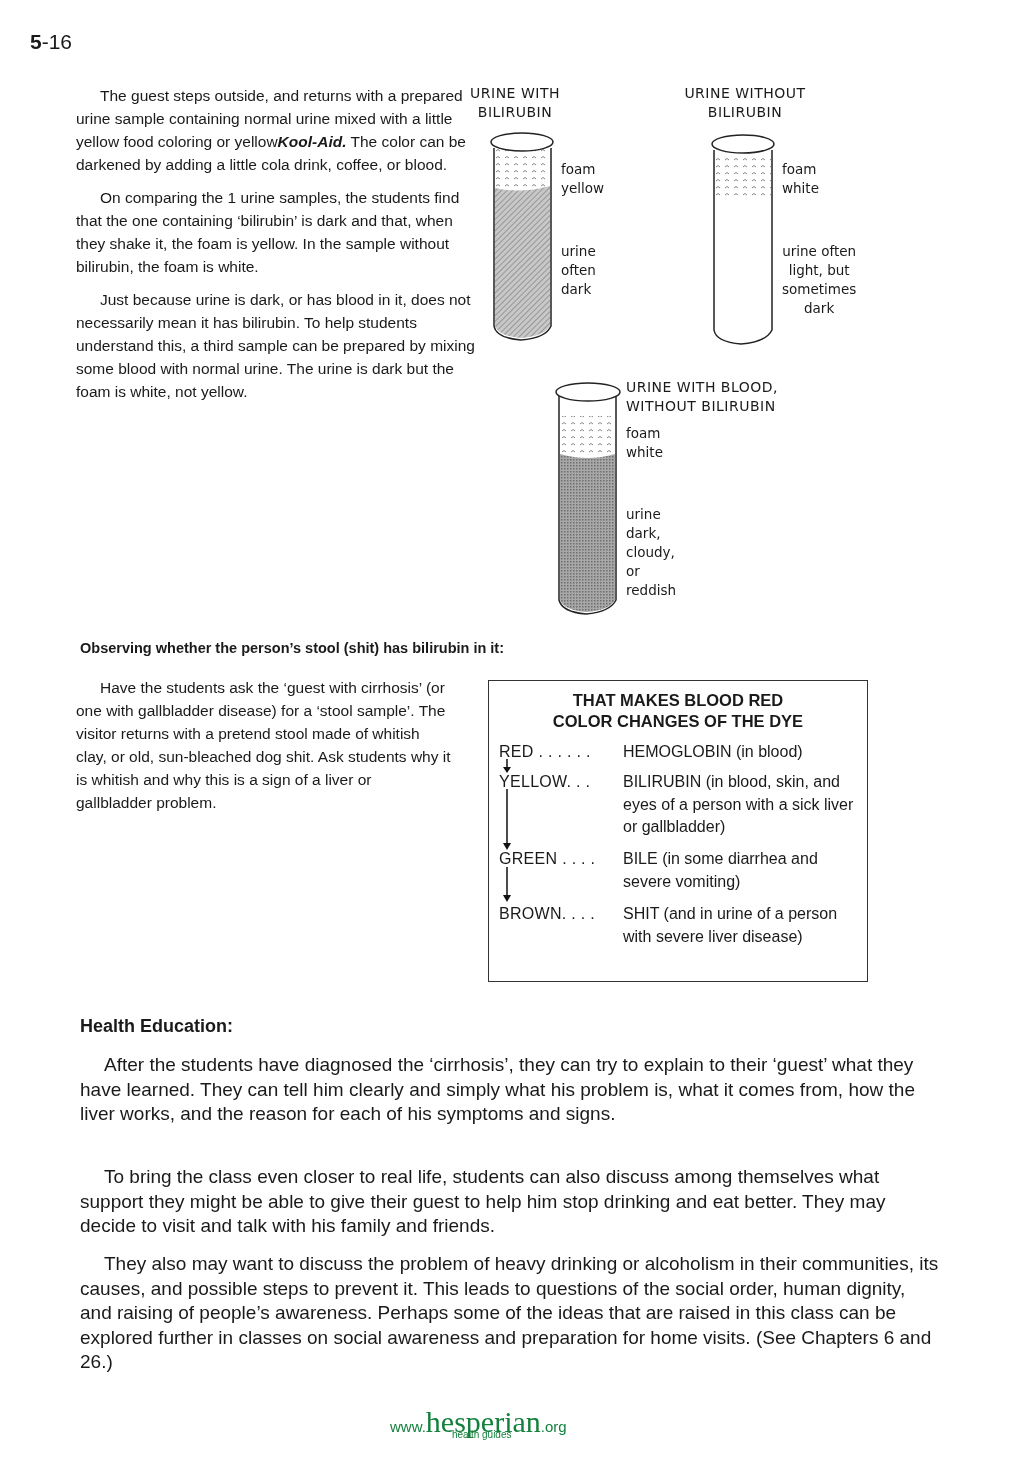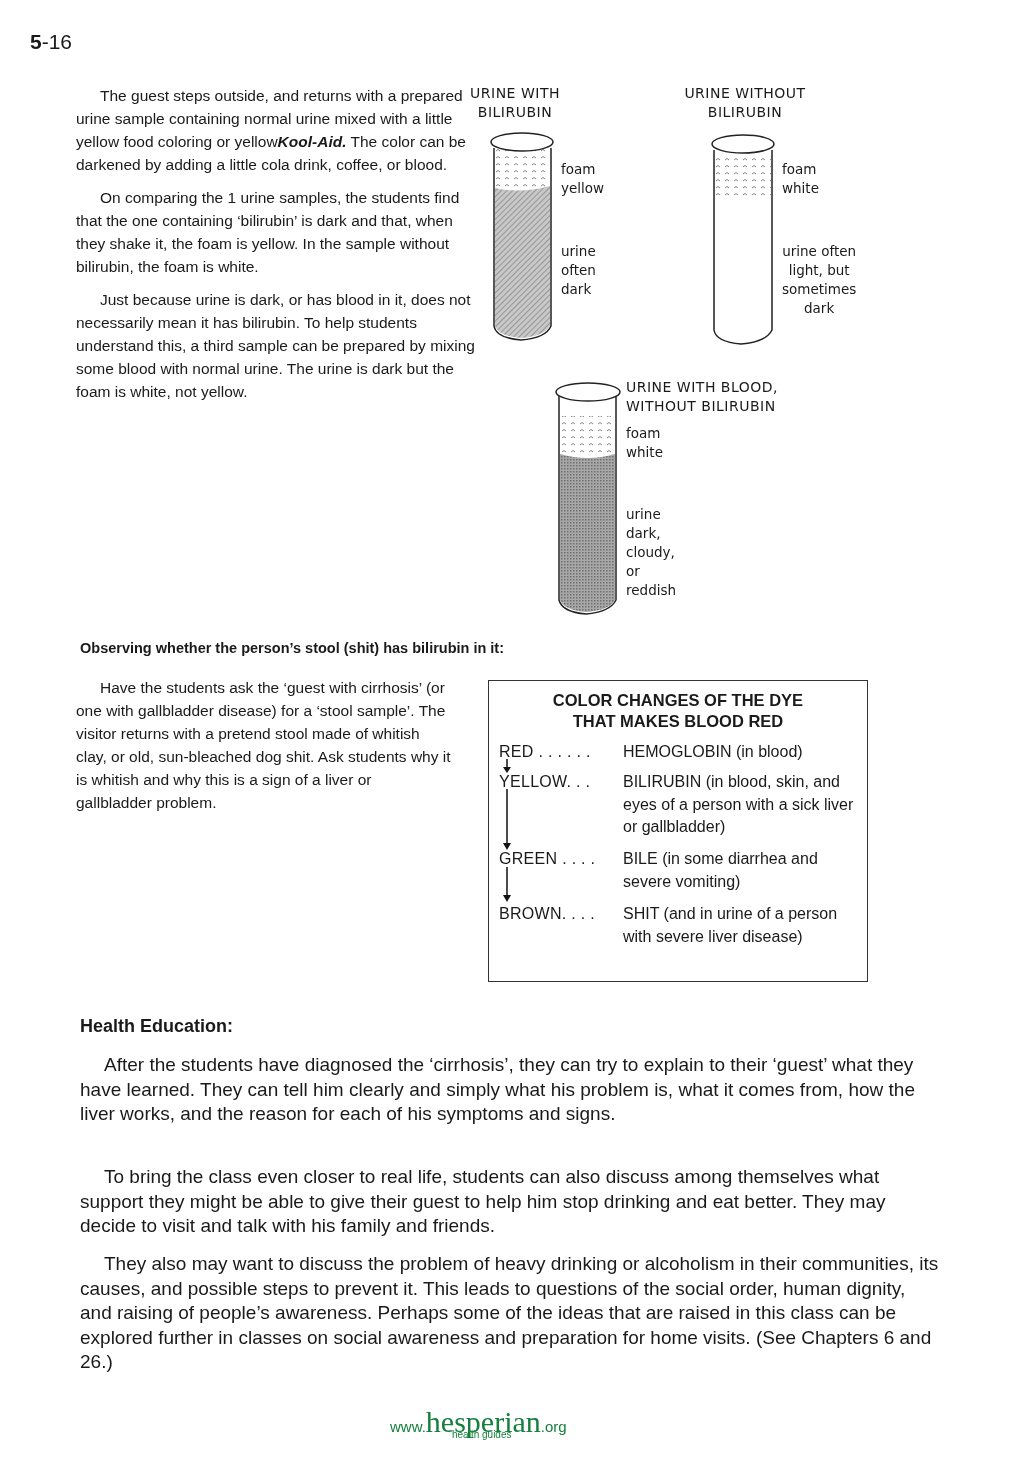--- a/index.html
+++ b/index.html
@@ -115,22 +115,22 @@
   <div>reddish</div>
 </div>
 
 <div class="abs h-bold" style="left:80px; top:640px;">Observing whether the person’s stool (shit) has bilirubin in it:</div>
 <div class="abs col-left" style="top:676px; width:375px;">
   <p class="para" style="text-indent:24px;">Have the students ask the ‘guest with cirrhosis’ (or one with gallbladder disease) for a ‘stool sample’. The visitor returns with a pretend stool made of whitish clay, or old, sun-bleached dog shit. Ask students why it is whitish and why this is a sign of a liver or gallbladder problem.</p>
 </div>
 
 <div class="abs box">
   <div class="box-title">
+    <div>THAT MAKES BLOOD RED</div>
     <div>COLOR CHANGES OF THE DYE</div>
-    <div>THAT MAKES BLOOD RED</div>
   </div>
   <div class="row" style="top:60px; left:0; width:378px;">
     <span class="k">RED . . . . . .</span>
     <span class="v">HEMOGLOBIN (in blood)</span>
   </div>
   <div class="row" style="top:90px; left:0; width:378px;">
     <span class="k">YELLOW. . .</span>
     <span class="v">BILIRUBIN (in blood, skin, and eyes of a person with a sick liver or gallbladder)</span>
   </div>
   <div class="row" style="top:167px; left:0; width:378px;">

